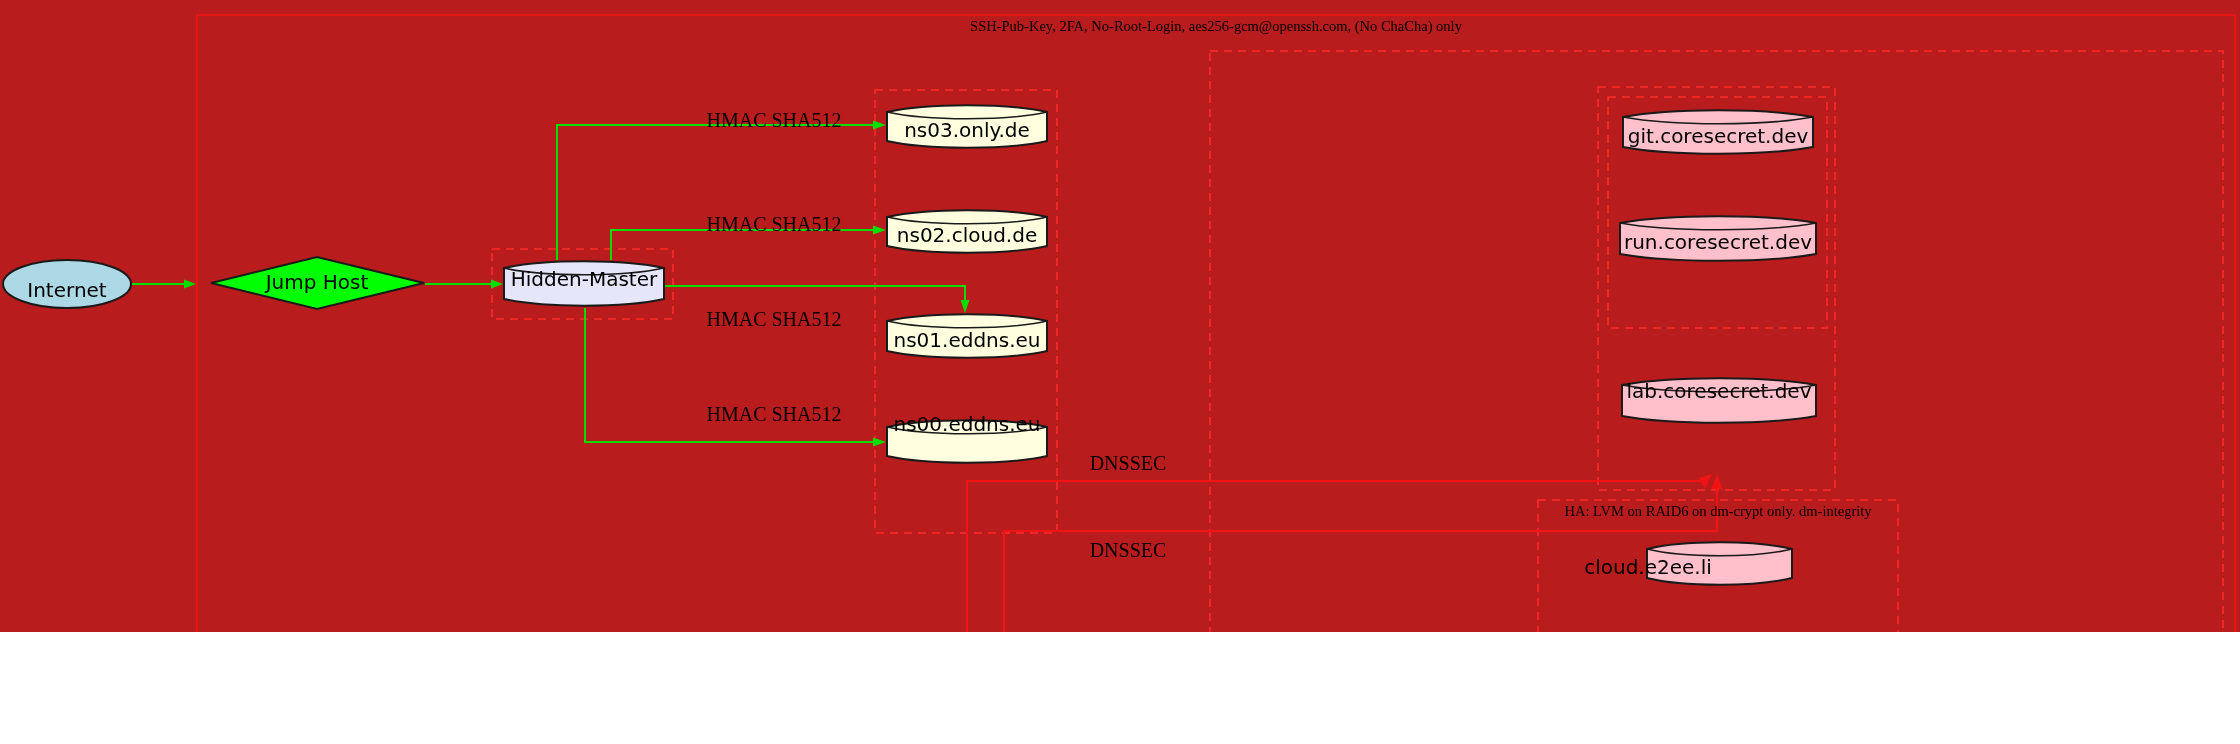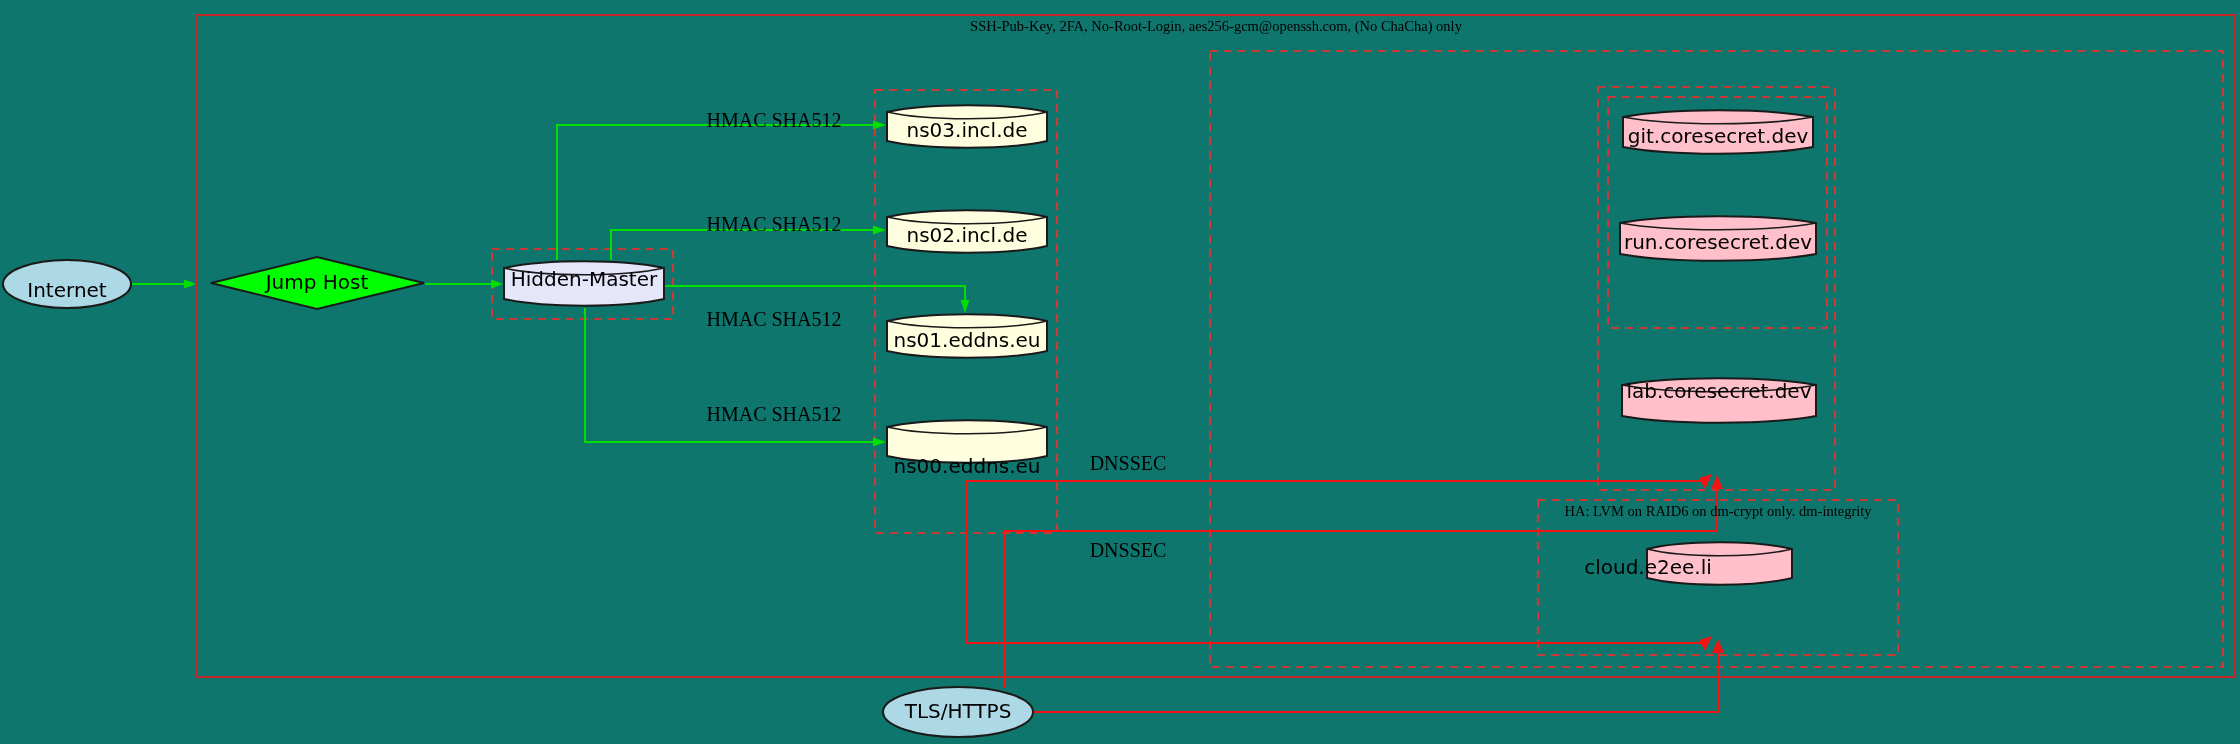--- a/index.html
+++ b/index.html
@@ -1,16 +1,16 @@
 <!DOCTYPE html>
 <html><head>
 <meta charset="utf-8">
 <style>
   html,body{margin:0;padding:0;background:#ffffff;}
-  #canvas{position:relative;width:2240px;height:744px;background:#0f766e;overflow:hidden;
+  #canvas{position:relative;width:2240px;height:632px;background:#b91c1c;overflow:hidden;
           font-family:"DejaVu Sans","Liberation Sans",sans-serif;}
   #canvas svg{position:absolute;left:0;top:0;}
   .solidbox{fill:none;stroke:#f01414;stroke-width:1.6;}
   .dashbox{fill:none;stroke:#ff2a2a;stroke-width:1.6;stroke-dasharray:8 6;}
   .egreen{fill:none;stroke:#00e000;stroke-width:2;}
   .agreen{fill:#00e000;stroke:none;}
   .ered{fill:none;stroke:#f01414;stroke-width:2;}
   .ared{fill:#f01414;stroke:none;}
   .nshape{stroke:#1a1a1a;stroke-width:2;}
   .innerarc{fill:none;stroke:#1a1a1a;stroke-width:1.6;}
@@ -108,24 +108,24 @@
 
     <ellipse class="nshape" cx="958" cy="712" rx="75" ry="25" fill="#add8e6"></ellipse>
   </svg>
 
   <div class="lbl serif boxlbl" style="left:1216px;top:19px">SSH-Pub-Key, 2FA, No-Root-Login, aes256-gcm@openssh.com, (No ChaCha) only</div>
   <div class="lbl serif boxlbl" style="left:1718px;top:504px">HA: LVM on RAID6 on dm-crypt only. dm-integrity</div>
 
   <div class="lbl" style="left:67px;top:290px">Internet</div>
   <div class="lbl" style="left:317px;top:282px">Jump Host</div>
   <div class="lbl" style="left:584px;top:279px">Hidden-Master</div>
-  <div class="lbl" style="left:967px;top:130px">ns03.incl.de</div>
-  <div class="lbl" style="left:967px;top:235px">ns02.incl.de</div>
+  <div class="lbl" style="left:967px;top:130px">ns03.only.de</div>
+  <div class="lbl" style="left:967px;top:235px">ns02.cloud.de</div>
   <div class="lbl" style="left:967px;top:340px">ns01.eddns.eu</div>
-  <div class="lbl" style="left:967px;top:466px">ns00.eddns.eu</div>
+  <div class="lbl" style="left:967px;top:424px">ns00.eddns.eu</div>
   <div class="lbl" style="left:1718px;top:136px">git.coresecret.dev</div>
   <div class="lbl" style="left:1718px;top:242px">run.coresecret.dev</div>
   <div class="lbl" style="left:1719px;top:391px">lab.coresecret.dev</div>
   <div class="lbl" style="left:1648px;top:567px">cloud.e2ee.li</div>
   <div class="lbl" style="left:958px;top:711px">TLS/HTTPS</div>
 
   <div class="lbl serif" style="left:774px;top:120px">HMAC SHA512</div>
   <div class="lbl serif" style="left:774px;top:224px">HMAC SHA512</div>
   <div class="lbl serif" style="left:774px;top:319px">HMAC SHA512</div>
   <div class="lbl serif" style="left:774px;top:414px">HMAC SHA512</div>

